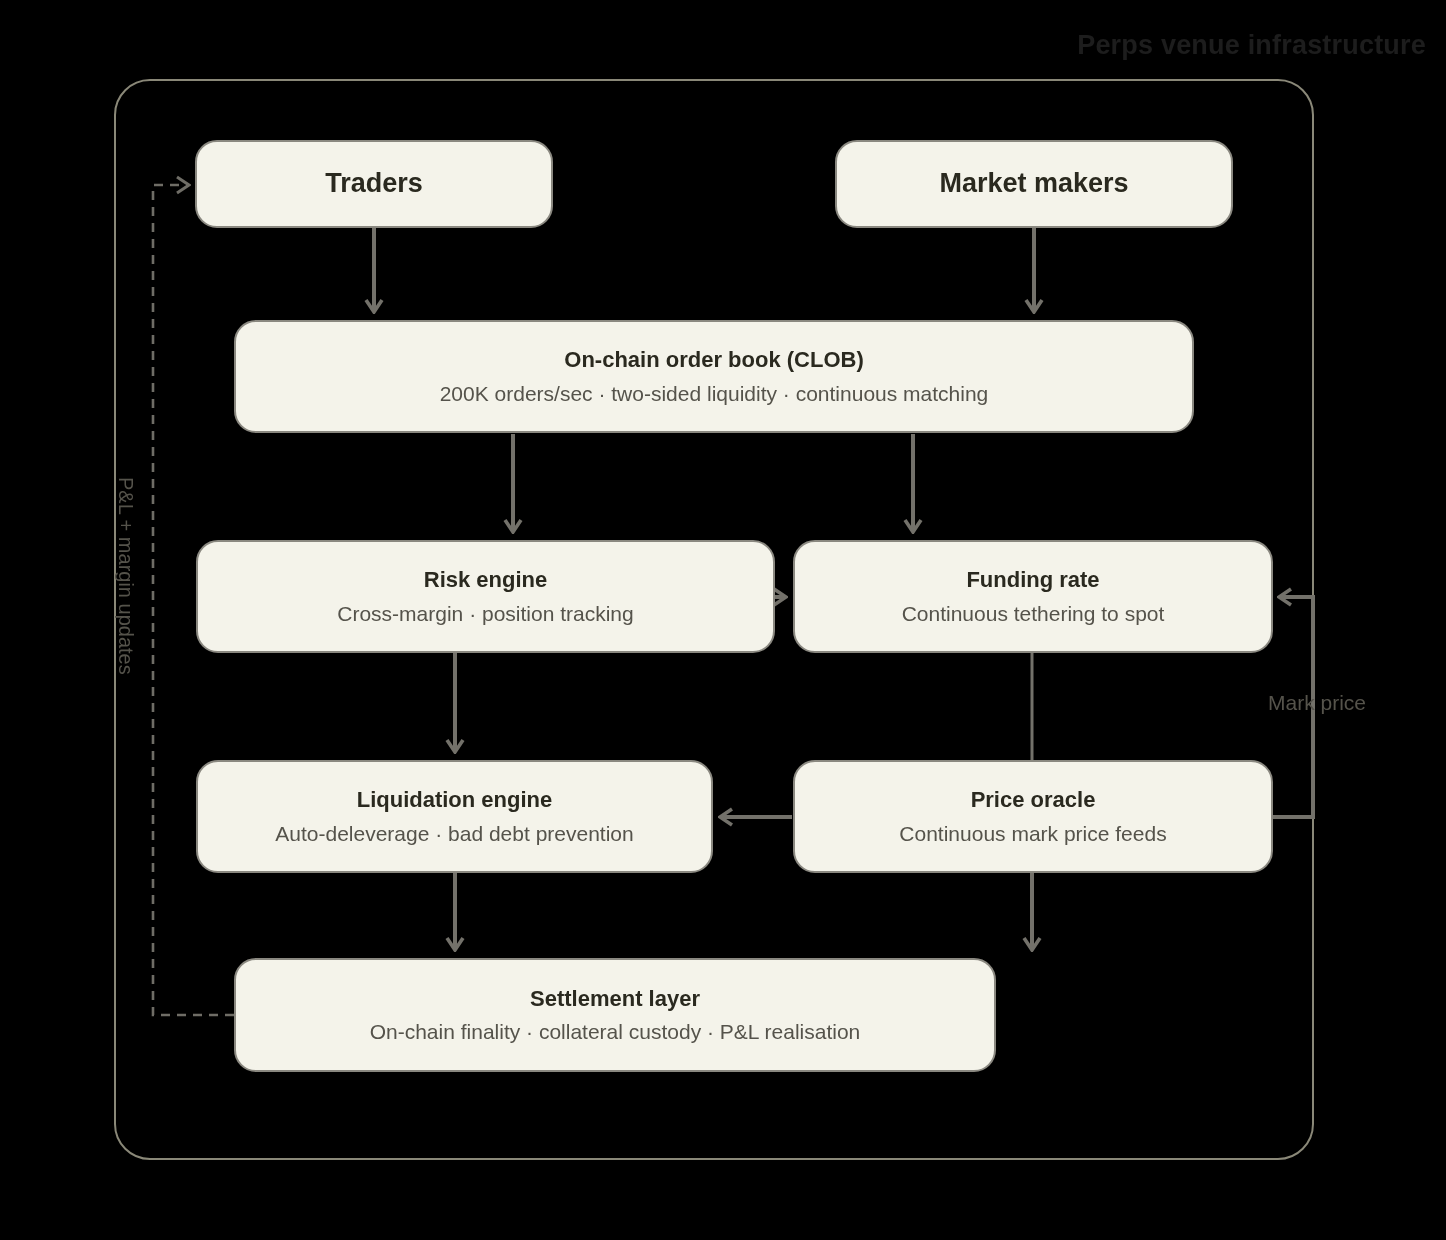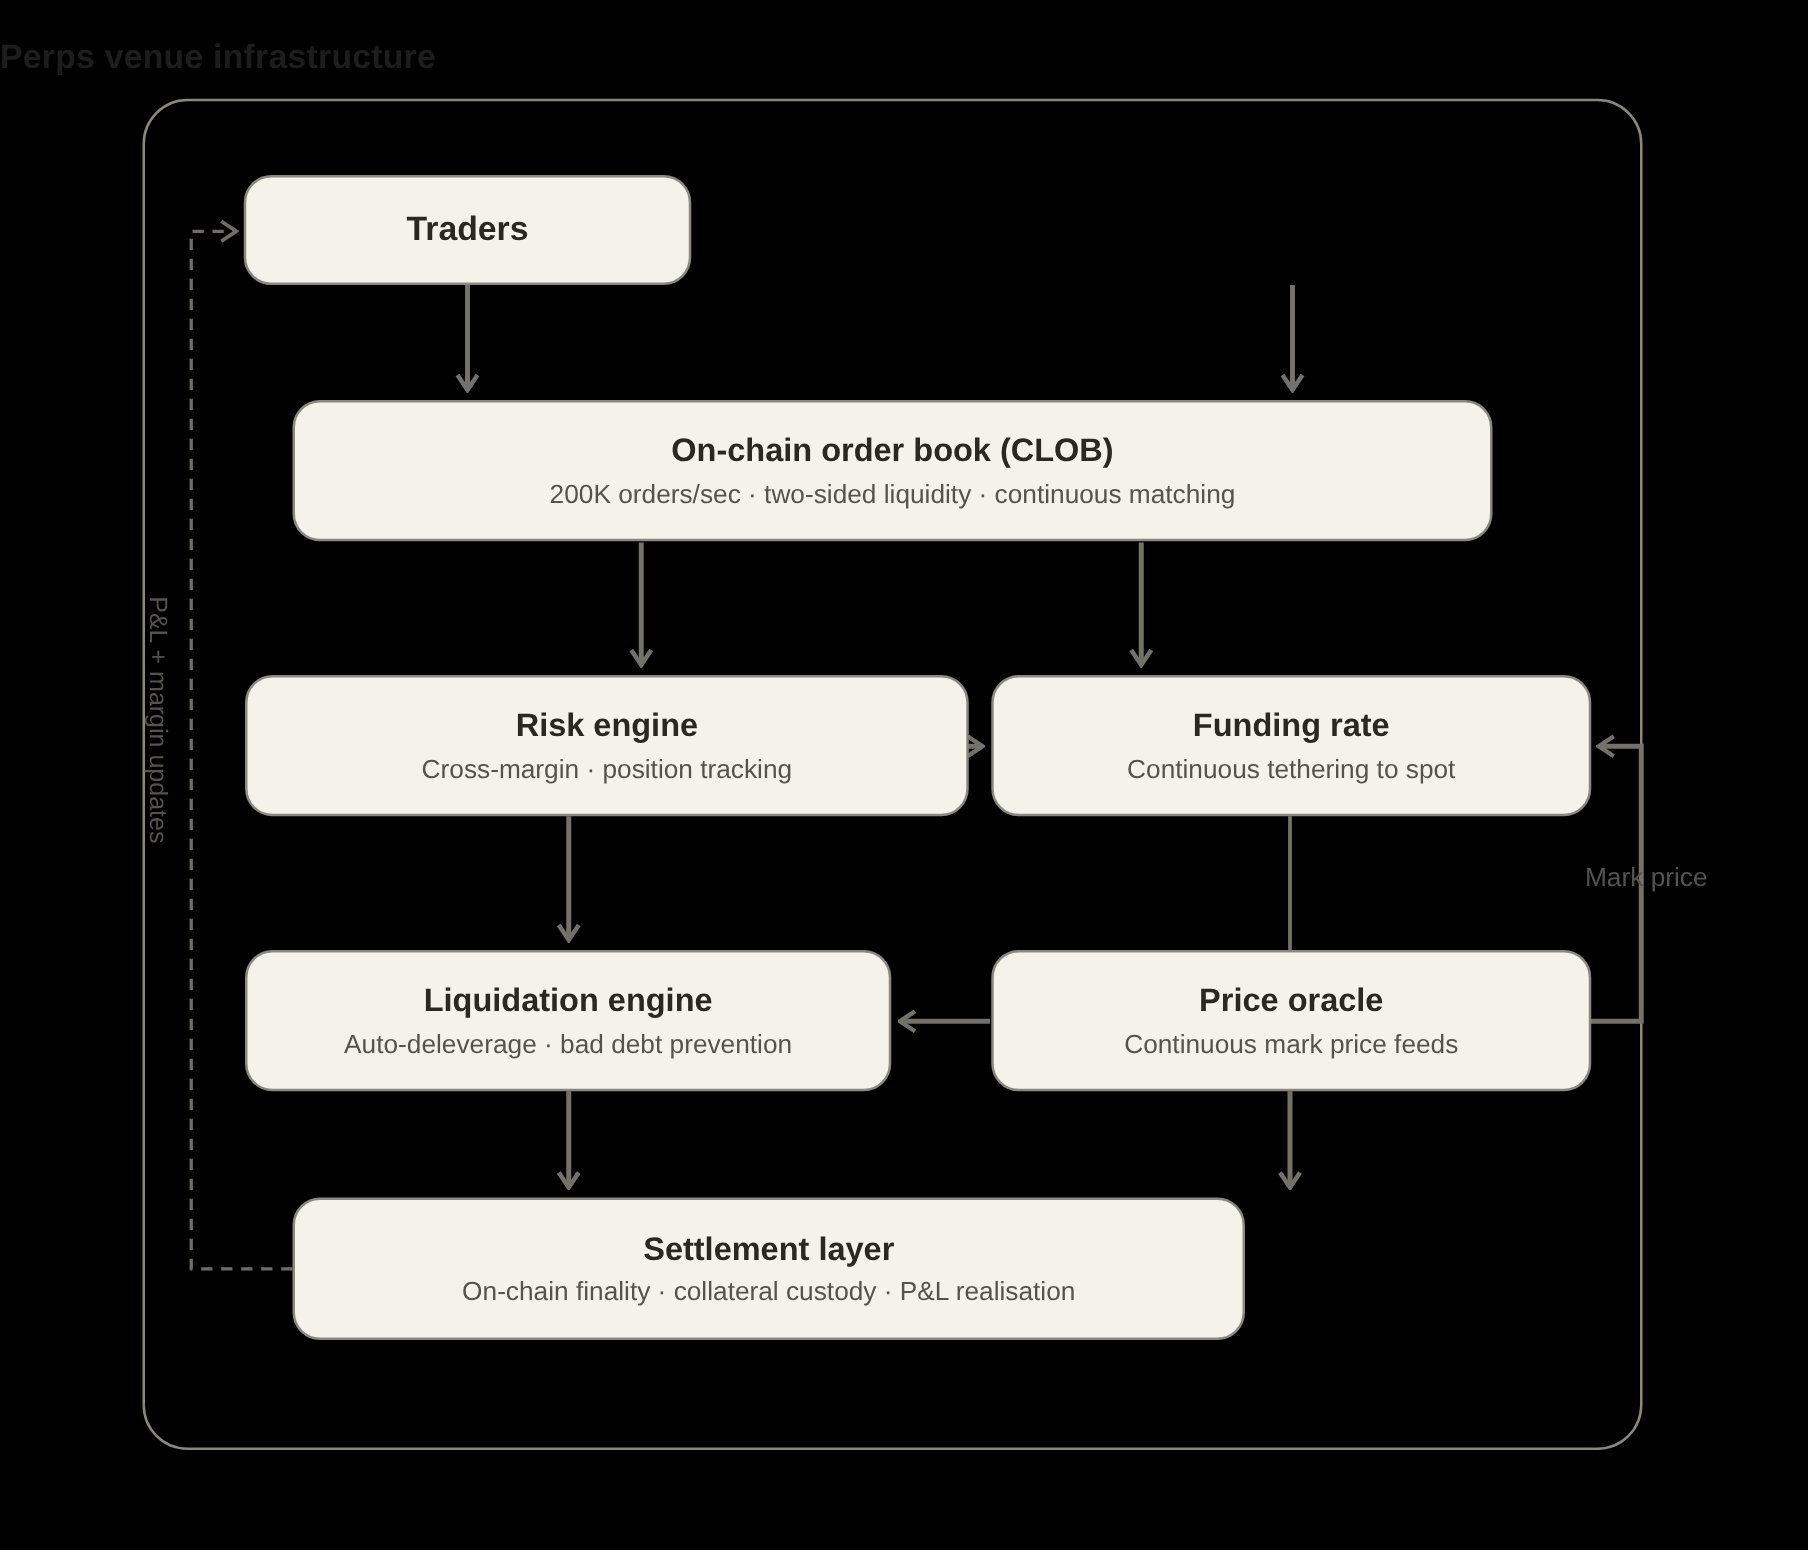--- a/index.html
+++ b/index.html
@@ -17,21 +17,21 @@
   html,body{width:1446px;height:1240px}
   body{
     background:var(--background);
     font-family:"Liberation Sans","DejaVu Sans",sans-serif;
     position:relative;
     overflow:hidden;
   }
   .stage{position:absolute;inset:0;width:1446px;height:1240px}
   .diagram-title{
     position:absolute;left:0;top:30px;width:1426px;
-    text-align:left;
+    text-align:right;
     font-size:27px;font-weight:bold;
     color:var(--diagram_title);
     letter-spacing:.2px;
   }
   .outer-frame{
     position:absolute;left:114px;top:79px;width:1200px;height:1081px;
     border:2px solid var(--outer_border);
     border-radius:36px;
   }
   svg.edges{position:absolute;left:0;top:0;z-index:1}
@@ -41,21 +41,21 @@
   .node{
     position:absolute;z-index:2;
     background:var(--box_fill);
     border:2.5px solid var(--box_border);
     border-radius:22px;
     display:flex;flex-direction:column;justify-content:center;align-items:center;
     gap:9px;
     text-align:left;
   }
   .node-title{
-    font-size:26px;font-weight:bold;color:var(--box_title);
+    font-size:22px;font-weight:bold;color:var(--box_title);
     line-height:1.1;
   }
   .node.single .node-title{font-size:27px}
   .node-subtitle{
     font-size:21px;color:var(--box_subtitle);
     line-height:1.1;
   }
   .edge-label{
     position:absolute;z-index:3;
     font-size:21px;color:var(--label);
@@ -98,20 +98,23 @@
     <path class="edge" d="M455,873 L455,949" marker-end="url(#arrowV)"></path>
     <path class="edge" d="M1032,873 L1032,949" marker-end="url(#arrowV)"></path>
     <path class="edge" d="M1271,817 L1313,817 L1313,597 L1280,597" marker-end="url(#arrowV)"></path>
     <path class="edge dashed" d="M234,1015 L153,1015 L153,185 L188,185" marker-end="url(#arrowVdash)"></path>
   </svg>
 
   <div class="node single" style="left:195px;top:140px;width:358px;height:88px">
     <div class="node-title">Traders</div>
   </div>
 
+  <div class="node single" style="left:835px;top:140px;width:398px;height:88px">
+    <div class="node-title">Market makers</div>
+  </div>
 
   <div class="node" style="left:234px;top:320px;width:960px;height:113px">
     <div class="node-title">On-chain order book (CLOB)</div>
     <div class="node-subtitle">200K orders/sec · two-sided liquidity · continuous matching</div>
   </div>
 
   <div class="node" style="left:196px;top:540px;width:579px;height:113px">
     <div class="node-title">Risk engine</div>
     <div class="node-subtitle">Cross-margin · position tracking</div>
   </div>

